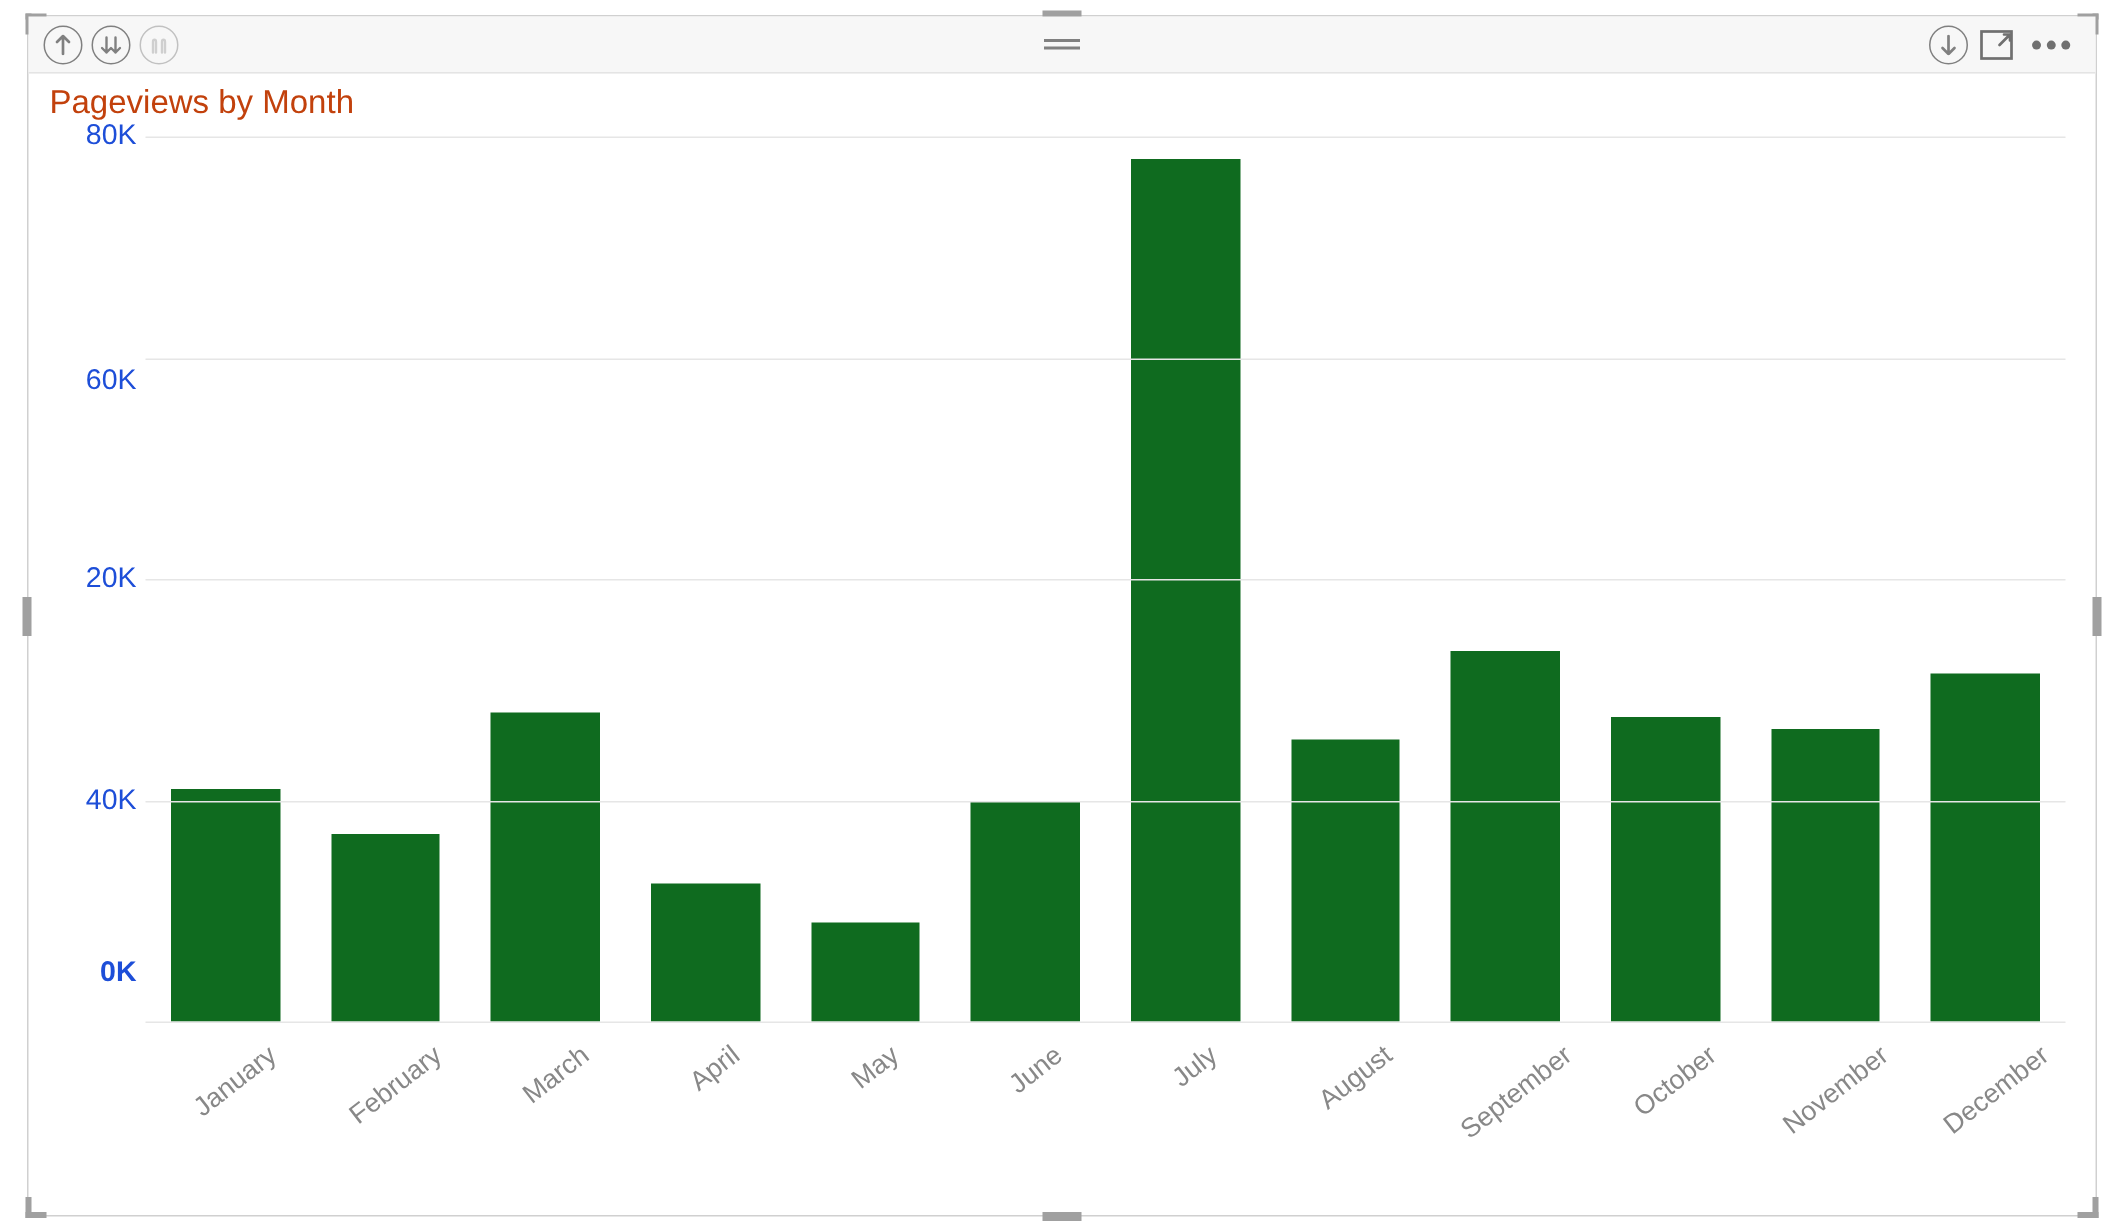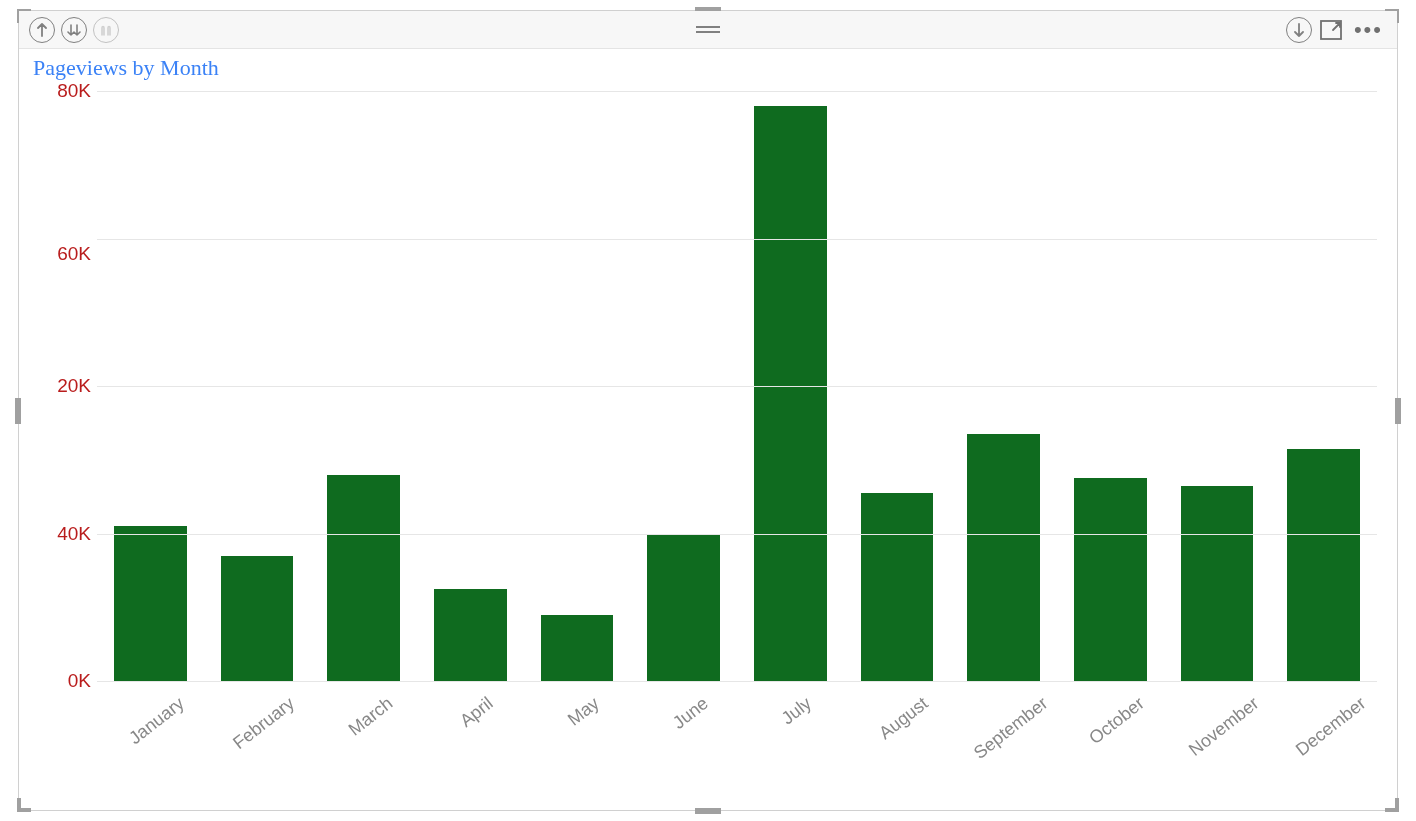--- a/index.html
+++ b/index.html
@@ -54,39 +54,38 @@
   .icon-btn {
     width:26px; height:26px; border:1.5px solid #808080; border-radius:50%;
     display:flex; align-items:center; justify-content:center;
     color:#808080; cursor:pointer;
   }
   .icon-btn.disabled { opacity:0.45; }
   .icon-plain { width:26px; height:26px; display:flex; align-items:center; justify-content:center; color:#707070; cursor:pointer;}
   svg { display:block; }
 
   .chart-title {
-    color:#3b82f6; font-size:22px; font-weight:400;
+    color:#c2410c; font-size:22px; font-weight:400;
     padding: 6px 0 0 14px;
-    font-family: Liberation Serif, serif;
   }
   .chart-area {
     position:relative;
     margin: 4px 16px 0 16px;
     height: 690px;
   }
   .plot {
     position:absolute;
     left: 62px; right: 4px; top: 6px; bottom: 94px;
   }
   .gridline {
     position:absolute; left:0; right:0; height:1px; background:#e6e6e6;
   }
   .ytick {
     position:absolute; left:0; width:56px; text-align:right;
-    color:#b91c1c; font-size:19px; transform:translateY(-50%);
+    color:#1d4ed8; font-size:19px; transform:translateY(-50%);
   }
   .bars {
     position:absolute; left:0; right:0; top:0; bottom:0;
     display:flex; align-items:flex-end;
   }
   .bar-slot { flex:1; display:flex; justify-content:center; align-items:flex-end; height:100%; }
   .bar { width:68%; background:#0f6b1f; }
   .xlabels {
     position:absolute; left:62px; right:4px; bottom:0; height:88px;
     display:flex;
@@ -232,20 +231,20 @@
         <div class="xlabel-slot">
           <div class="xlabel">October</div>
         </div>
         <div class="xlabel-slot">
           <div class="xlabel">November</div>
         </div>
         <div class="xlabel-slot">
           <div class="xlabel">December</div>
         </div>
       </div>
-  <div class="ytick" style="top: 596px;">0K</div>
+  <div class="ytick" style="top: 564px; font-weight: bold;">0K</div>
       <div class="ytick" style="top: 448.5px;">40K</div>
       <div class="ytick" style="top: 301px;">20K</div>
       <div class="ytick" style="top: 169px;">60K</div>
       <div class="ytick" style="top: 6px;">80K</div>
     </div>
 
 </div>
 
 </body></html>

